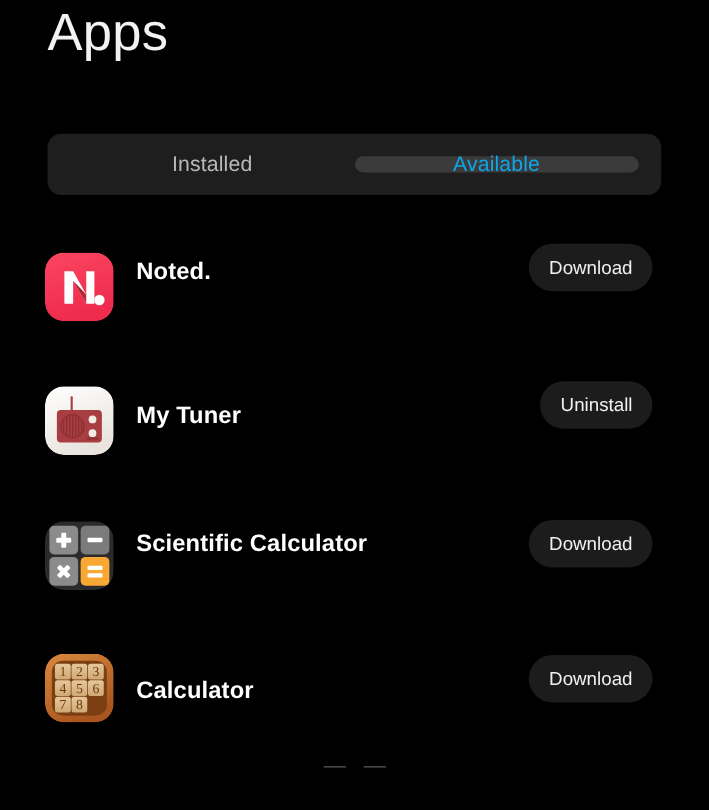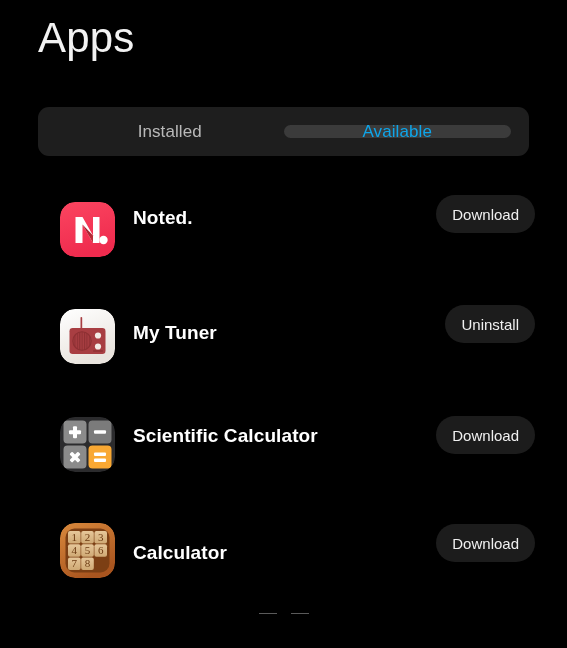--- a/index.html
+++ b/index.html
@@ -8,57 +8,57 @@
     background:#000;
     font-family:"Liberation Sans", sans-serif;
     overflow:hidden;
   }
   .screen { position:relative; width:567px; height:648px; background:#000; }
 
   
   .page-title{
     position:absolute; left:38px; top:3px;
     font-size:42px; font-weight:300; color:#f2f2f2;
-    letter-spacing:0.2px; line-height:1.1;margin-top:12px;
+    letter-spacing:0.2px; line-height:1.1;
   }
 
   
   .segmented{
     position:absolute; left:38px; top:107px;
     width:491px; height:49px;
     background:#1e1e1e; border-radius:11px;
     display:flex; align-items:stretch; padding:18px;
   }
   .seg-tab{
     flex:1 1 50%;
     display:flex; align-items:center; justify-content:center;
     font-size:17px; color:#b9b9b9; border-radius:9px;
     letter-spacing:0.1px; cursor:pointer; user-select:none;
   }
   .seg-tab.active{ background:#3b3b3b; color:#0ea5e9; }
 
   
-  .list{ position:absolute; left:0; top:183px; width:567px;padding-left:24px; }
+  .list{ position:absolute; left:0; top:183px; width:567px; }
   .row{
     position:relative;
     height:107px;
     display:flex; align-items:flex-start;
   }
   .icon-wrap{
     position:absolute; left:36px; top:19px;
     width:55px; height:55px; border-radius:15px;
     overflow:hidden;
   }
   .app-name{
     position:absolute; left:109px; top:24px;
     font-size:19px; font-weight:bold; color:#fff;
     letter-spacing:0.1px; white-space:nowrap;
   }
   .action-btn{
-    position:absolute; right:32px; top:28px;
+    position:absolute; right:45px; top:28px;
     min-width:86px; height:38px; padding:0 16px;
     background:#1c1c1c; border:none; border-radius:19px;
     color:#f0f0f0; font-size:15px;
     font-family:"Liberation Sans", sans-serif;
     display:flex; align-items:center; justify-content:center;
     cursor:pointer; white-space:nowrap;
   }
   
   .row:nth-child(1) .action-btn{ top:12px; }
   .row:nth-child(2) .action-btn{ top:15px; }

